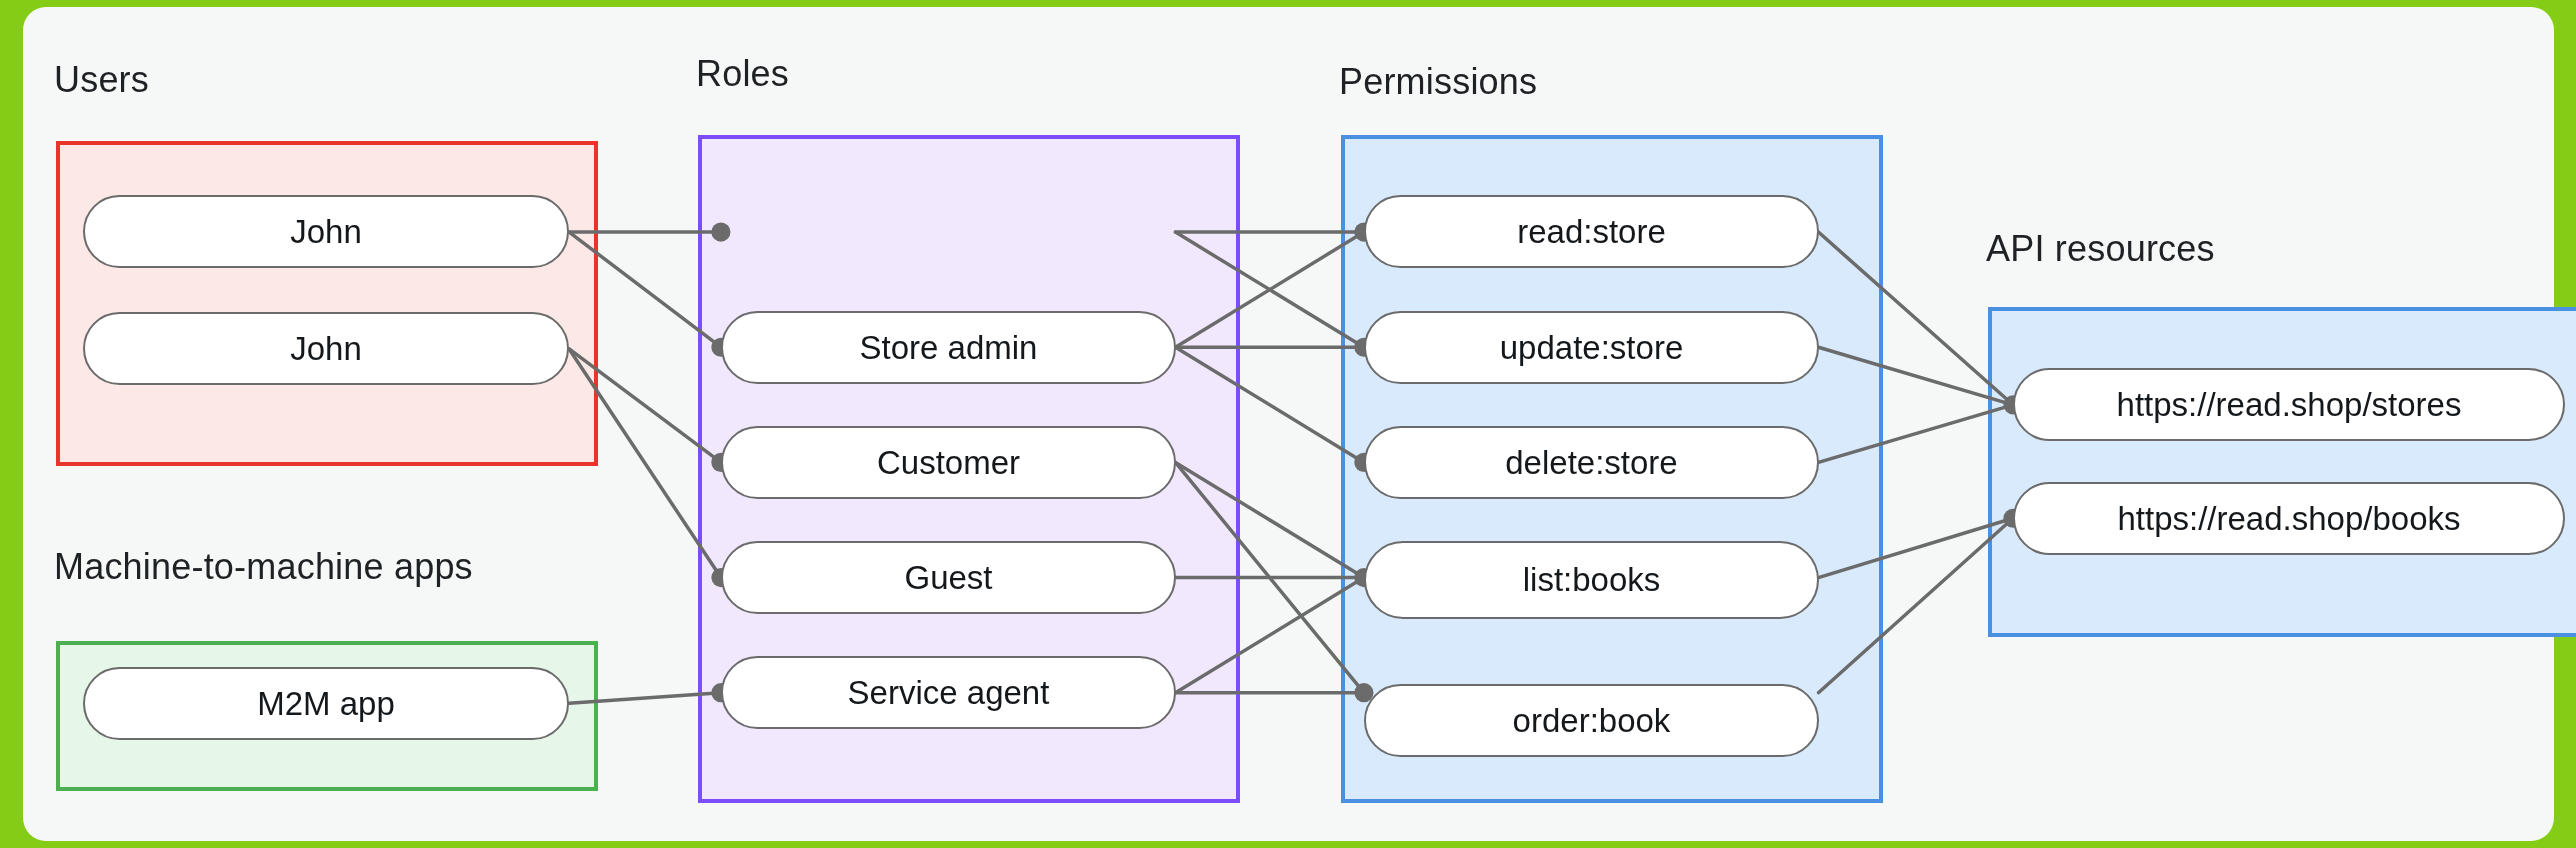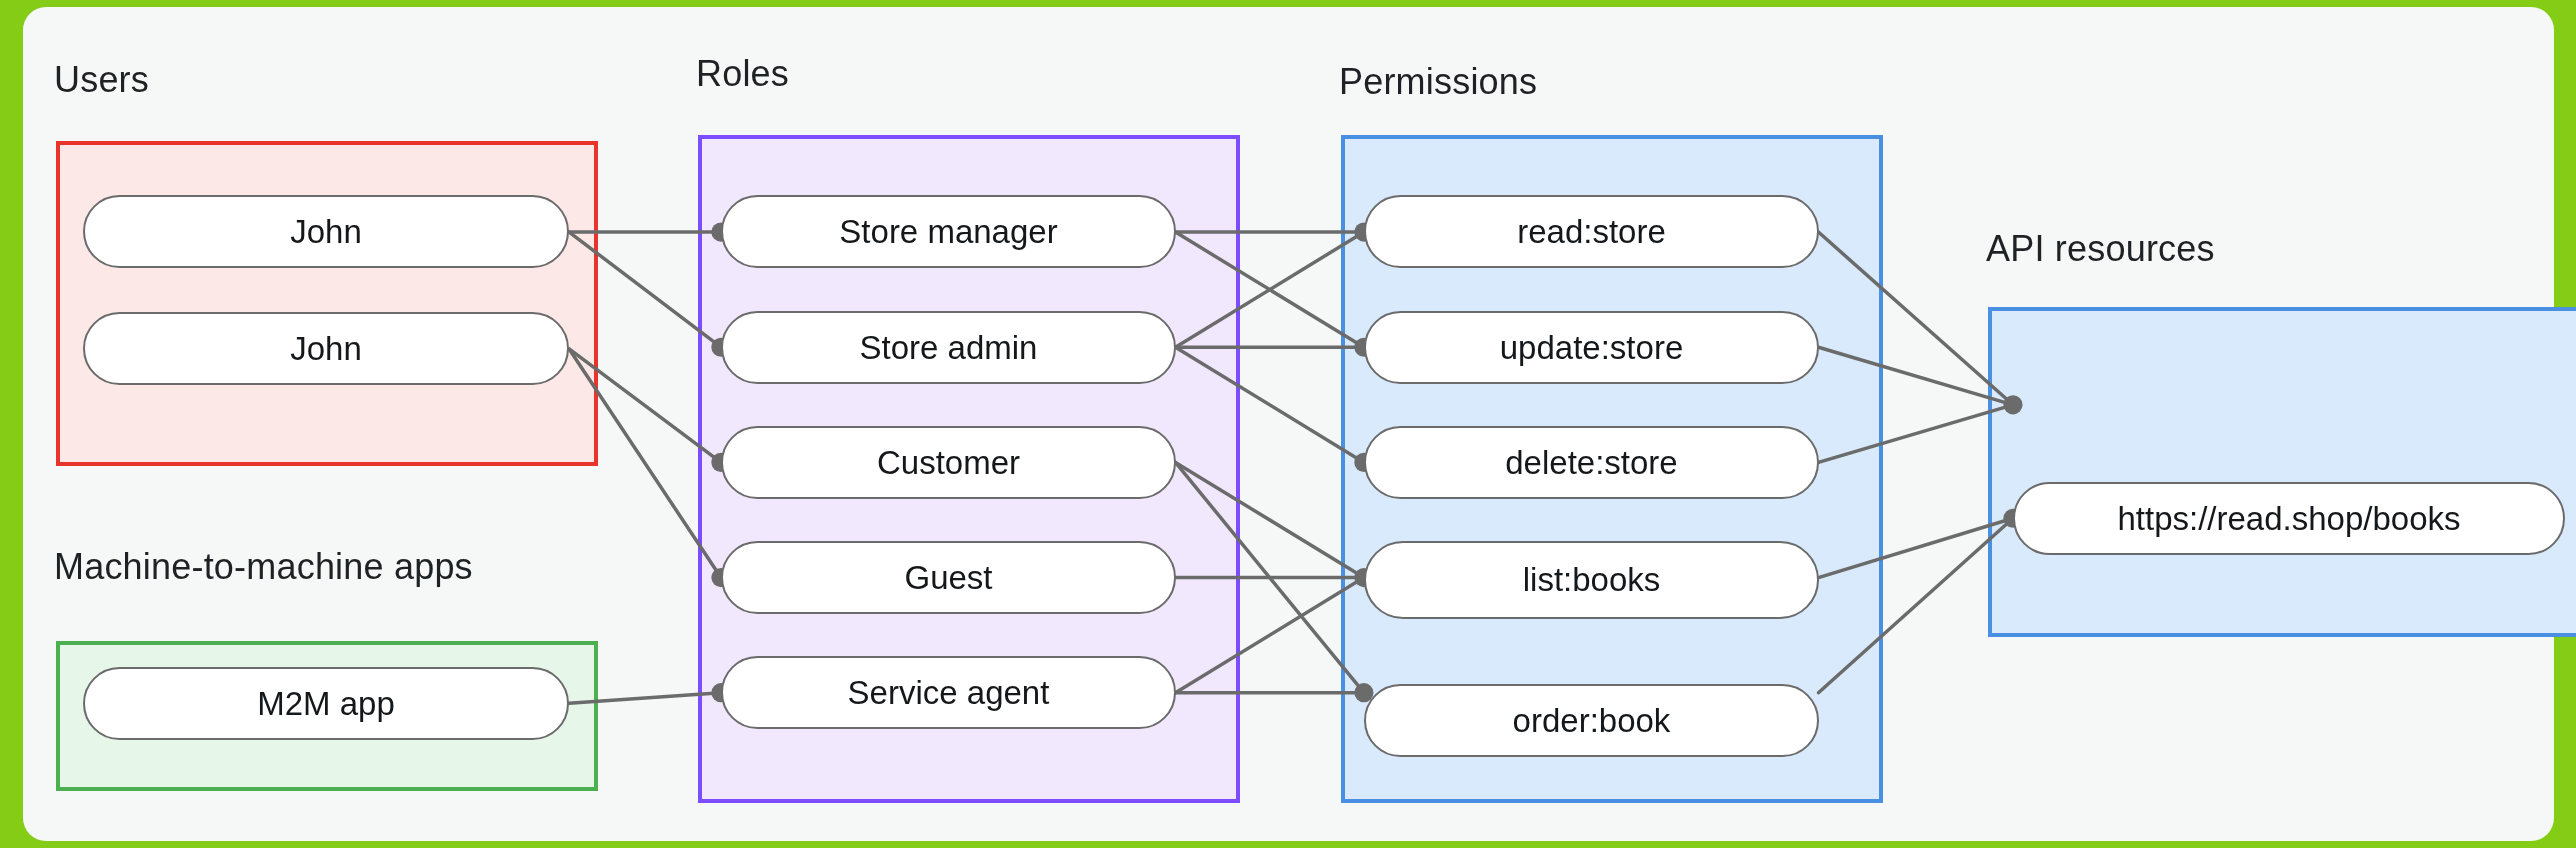--- a/index.html
+++ b/index.html
@@ -88,28 +88,28 @@
   <div class="grp-label" style="left:54px;top:546px;">Machine-to-machine apps</div>
   <div class="grp-label" style="left:696px;top:53px;">Roles</div>
   <div class="grp-label" style="left:1339px;top:61px;">Permissions</div>
   <div class="grp-label" style="left:1986px;top:228px;">API resources</div>
 
   <div class="node" id="n-sarah" style="left:83px;top:195px;width:486px;height:73px;">John</div>
   <div class="node" id="n-john" style="left:83px;top:312px;width:486px;height:73px;">John</div>
 
   <div class="node" id="n-m2m-app" style="left:83px;top:667px;width:486px;height:73px;">M2M app</div>
 
-  <div class="node" id="n-store-manager" style="left:721px;top:195px;width:455px;height:73px;">Store manager</div>
   <div class="node" id="n-store-admin" style="left:721px;top:311px;width:455px;height:73px;">Store admin</div>
   <div class="node" id="n-customer" style="left:721px;top:426px;width:455px;height:73px;">Customer</div>
   <div class="node" id="n-guest" style="left:721px;top:541px;width:455px;height:73px;">Guest</div>
   <div class="node" id="n-service-agent" style="left:721px;top:656px;width:455px;height:73px;">Service agent</div>
 
   <div class="node" id="n-read-store" style="left:1364px;top:195px;width:455px;height:73px;">read:store</div>
   <div class="node" id="n-update-store" style="left:1364px;top:311px;width:455px;height:73px;">update:store</div>
   <div class="node" id="n-delete-store" style="left:1364px;top:426px;width:455px;height:73px;">delete:store</div>
   <div class="node" id="n-list-books" style="left:1364px;top:541px;width:455px;height:78px;">list:books</div>
   <div class="node" id="n-order-book" style="left:1364px;top:656px;width:455px;height:73px;margin-top:28px;">order:book</div>
 
+  <div class="node" id="n-res-stores" style="left:2013px;top:368px;width:552px;height:73px;">https://read.shop/stores</div>
   <div class="node" id="n-res-books" style="left:2013px;top:482px;width:552px;height:73px;">https://read.shop/books</div>
 
 </div>
 
 
 </body></html>

